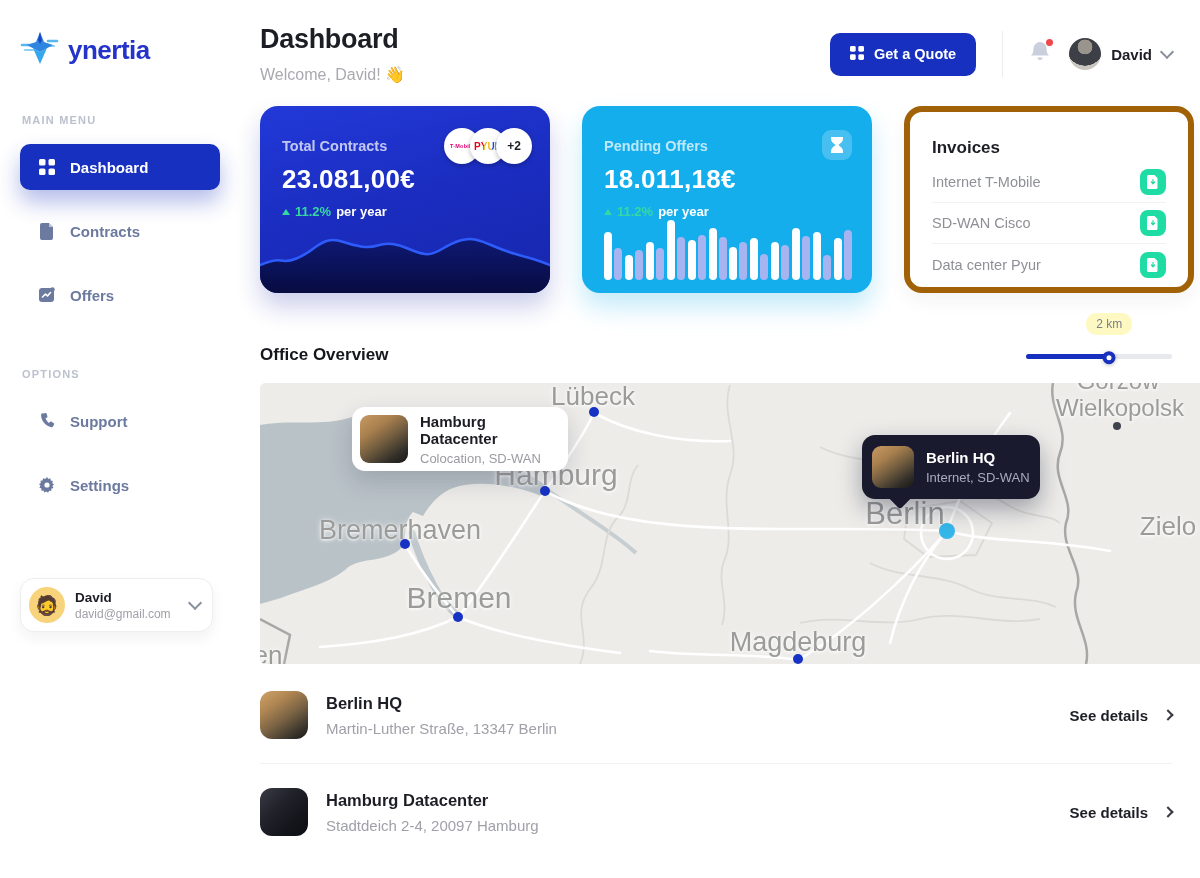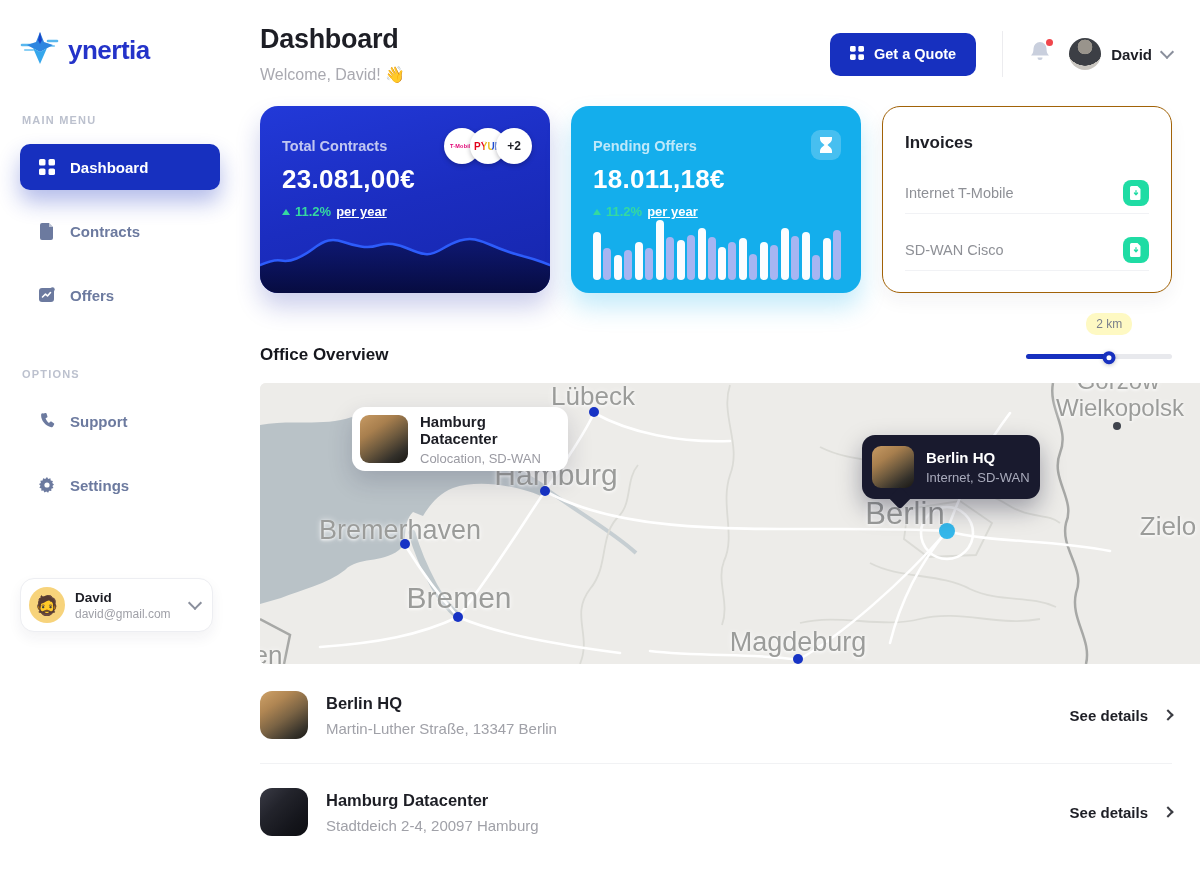--- a/index.html
+++ b/index.html
@@ -31,46 +31,46 @@
   .topbar-right { display:flex; align-items:center; gap:18px; padding-top:7px; }
   .cta-btn { display:flex; align-items:center; gap:10px; background:#1730BF; color:#fff; font-size:14.5px; font-weight:700; border:none; border-radius:10px; padding:13px 20px; cursor:pointer; font-family:inherit; }
   .vdiv { width:1px; height:46px; background:#ECECEF; margin:0 8px; }
   .bell-wrap { position:relative; cursor:pointer; }
   .bell-dot { position:absolute; top:-1px; right:-2px; width:7px; height:7px; border-radius:50%; background:#F0464C; }
   .top-avatar { width:32px; height:32px; border-radius:50%; background:radial-gradient(circle at 50% 28%, #99948c 0 26%, #3c3f45 27% 66%, #c9c6c0 67%); cursor:pointer; }
   .top-user { display:flex; align-items:center; gap:10px; cursor:pointer; }
   .top-user-name { font-size:15px; font-weight:700; color:#1D1E25; }
 
   
-  .cards { display:grid; grid-template-columns:290px 290px 290px; column-gap:21px; margin-top:22px; }
+  .cards { display:grid; grid-template-columns:290px 290px 290px; column-gap:32px; margin-top:22px; }
   .card { position:relative; height:187px; border-radius:18px; overflow:hidden; }
   .card-contracts { background:linear-gradient(165deg,#2239D8 0%, #1B2DC0 50%, #1626AC 100%); box-shadow:0 14px 24px rgba(24,38,170,.22); }
   .card-offers { background:#14AEEC; box-shadow:0 14px 24px rgba(20,174,236,.25); }
-  .card-invoices { background:#fff; border:1px solid #a16207; box-shadow:0 8px 18px rgba(30,34,60,.05); }
+  .card-invoices { background:#fff; border:6px solid #a16207; box-shadow:0 8px 18px rgba(30,34,60,.05); }
   .card-pad { position:relative; padding:32px 22px 0; z-index:2; }
   .card-label { font-size:14.5px; font-weight:600; color:rgba(255,255,255,.72); }
   .card-value { font-size:26px; font-weight:800; color:#fff; margin-top:10px; letter-spacing:.3px; }
   .trend { display:flex; align-items:center; gap:5px; margin-top:9px; font-size:13px; font-weight:700; }
   .trend-arrow { width:0; height:0; border-left:4px solid transparent; border-right:4px solid transparent; border-bottom:6px solid #35D9A0; }
   .trend-pct { color:#35D9A0; }
-  .trend-suffix { color:#fff;text-decoration:underline; }
+  .trend-suffix { color:#fff; }
   .badges { position:absolute; top:22px; right:18px; display:flex; }
   .badge-circle { width:36px; height:36px; border-radius:50%; background:#fff; display:flex; align-items:center; justify-content:center; margin-left:-10px; overflow:hidden; box-shadow:0 2px 5px rgba(0,0,20,.25); }
   .badge-tmo { font-size:5.5px; font-weight:700; color:#E20074; letter-spacing:.2px; }
   .badge-pyur { font-size:10px; font-weight:800; background:linear-gradient(90deg,#E2001A 0 34%, #E8B715 35% 63%, #1E4FD8 64% 100%); -webkit-background-clip:text; background-clip:text; color:transparent; }
   .badge-plus { font-size:12px; font-weight:700; color:#1D1E25; }
   .area-svg { position:absolute; left:0; right:0; bottom:0; z-index:1; display:block; }
   .chip { position:absolute; top:24px; right:20px; width:30px; height:30px; border-radius:9px; background:rgba(255,255,255,.22); display:flex; align-items:center; justify-content:center; }
   .bars { position:absolute; left:22px; right:20px; bottom:13px; height:62px; display:flex; align-items:flex-end; justify-content:space-between; z-index:1; }
   .bar-group { display:flex; align-items:flex-end; gap:2px; }
   .bar { width:8px; border-radius:4px; }
   .bar.w { background:#FBFDFF; }
   .bar.l { background:#A6B5F2; }
   .inv-title { font-size:17px; font-weight:800; color:#1D1E25; padding:26px 22px 4px; }
-  .inv-row { display:flex; align-items:center; justify-content:space-between; margin:16px 22px; padding:10px 0; border-bottom:1px solid #F1F2F5; height:41px; }
+  .inv-row { display:flex; align-items:center; justify-content:space-between; margin:0 22px; padding:10px 0; border-bottom:1px solid #F1F2F5; height:41px; }
   .inv-row:last-child { border-bottom:none; }
   .inv-label { font-size:14.5px; color:#8E9096; }
   .inv-btn { width:26px; height:26px; border-radius:8px; background:#1FDCA4; border:none; display:flex; align-items:center; justify-content:center; cursor:pointer; }
 
   
   .overview-head { display:flex; align-items:flex-end; justify-content:space-between; margin-top:34px; }
   .section-title { font-size:17px; font-weight:800; color:#16171D; }
   .range-wrap { position:relative; width:146px; height:38px; }
   .range-pill { position:absolute; top:-14px; transform:translateX(-50%); background:#fef9c3; color:#7A7F8C; font-size:12px; padding:4px 10px; border-radius:10px; white-space:nowrap; }
   .range-track { position:absolute; left:0; right:0; bottom:6px; height:5px; border-radius:3px; background:#E8E9ED; cursor:pointer; }

